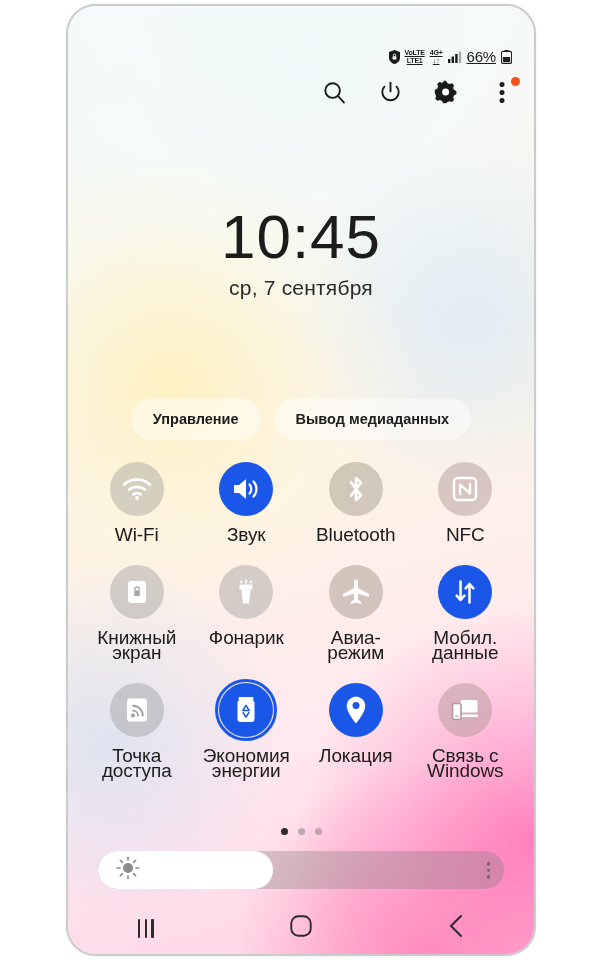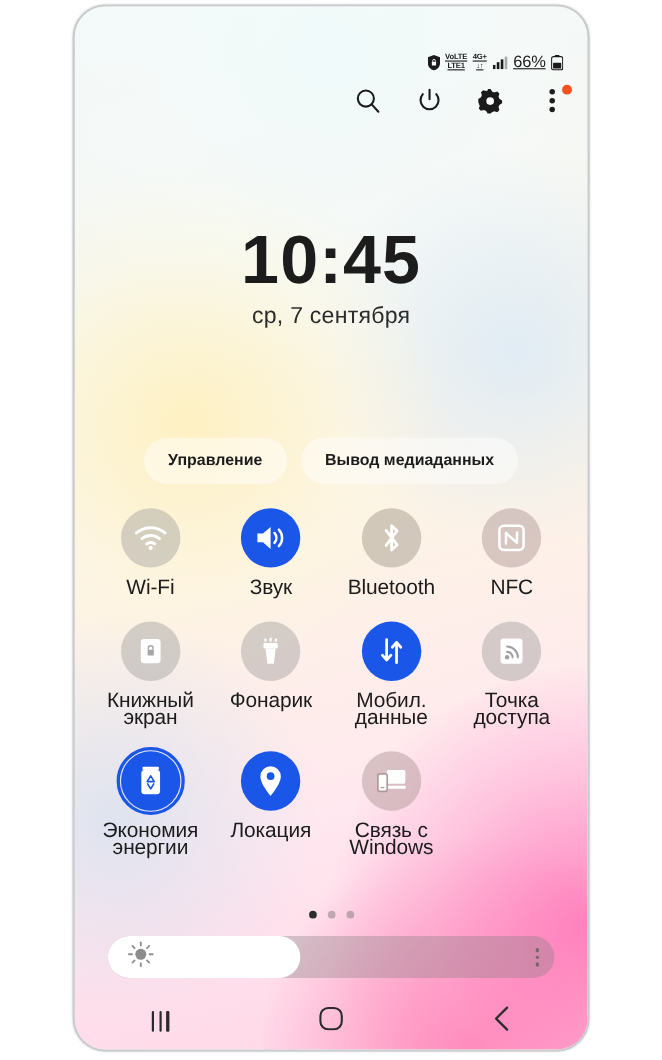--- a/index.html
+++ b/index.html
@@ -60,21 +60,21 @@
   .hdr-btn { position:relative; width:28px; height:28px; display:flex; align-items:center; justify-content:center; }
   .badge {
     position:absolute; top:-3px; right:-4px;
     width:9px; height:9px; border-radius:50%;
     background:#f4511e;
   }
 
   
   .clockwrap { position:absolute; top:196px; left:0; right:0; text-align:center; }
   .clock {
-    font-size:62px; font-weight:700; color:#1c1c1c;
+    font-size:62px; font-weight:400; color:#1c1c1c;
     letter-spacing:1px; line-height:70px;
   }
   .datetext {
     margin-top:4px; font-size:21px; font-weight:400; color:#2b2b2b;
     letter-spacing:.2px;
   }
 
   
   .pills {
     position:absolute; top:392px; left:0; right:0;
@@ -319,20 +319,30 @@
                 <path d="M6.4 11.5 h9.2 l-1.6 14 h-6 z" fill="#fff"></path>
                 <rect x="5.2" y="2.4" width="2" height="3" rx="1" fill="#fff"></rect>
                 <rect x="10" y="1.6" width="2" height="3.8" rx="1" fill="#fff"></rect>
                 <rect x="14.8" y="2.4" width="2" height="3" rx="1" fill="#fff"></rect>
               </svg>
             </div>
           </div>
           <div class="tlabel">Фонарик</div>
         </div>
 
+        <div class="tile">
+          <div class="circlewrap">
+            <div class="circle off2">
+              <svg width="30" height="28" viewBox="0 0 30 28">
+                <path d="M15 1.5c1.1 0 1.9 1 1.9 2.2v6.4l11.1 6v2.8l-11.1-3.4v6.1l3.4 2.5v2.1L15 24.6l-5.3 1.6v-2.1l3.4-2.5v-6.1L2 18.9v-2.8l11.1-6V3.7c0-1.2.8-2.2 1.9-2.2z" fill="#fff"></path>
+              </svg>
+            </div>
+          </div>
+          <div class="tlabel">Авиа-<br>режим</div>
+        </div>
 
         <div class="tile">
           <div class="circlewrap">
             <div class="circle on">
               <svg width="28" height="28" viewBox="0 0 28 28">
                 <path d="M9.5 3.5 V22 M9.5 22 L5.6 17.6 M9.5 22 L13.4 17.6" fill="none" stroke="#fff" stroke-width="2.5" stroke-linecap="round" stroke-linejoin="round"></path>
                 <path d="M18.5 24.5 V6 M18.5 6 L14.6 10.4 M18.5 6 L22.4 10.4" fill="none" stroke="#fff" stroke-width="2.5" stroke-linecap="round" stroke-linejoin="round"></path>
               </svg>
             </div>
           </div>

